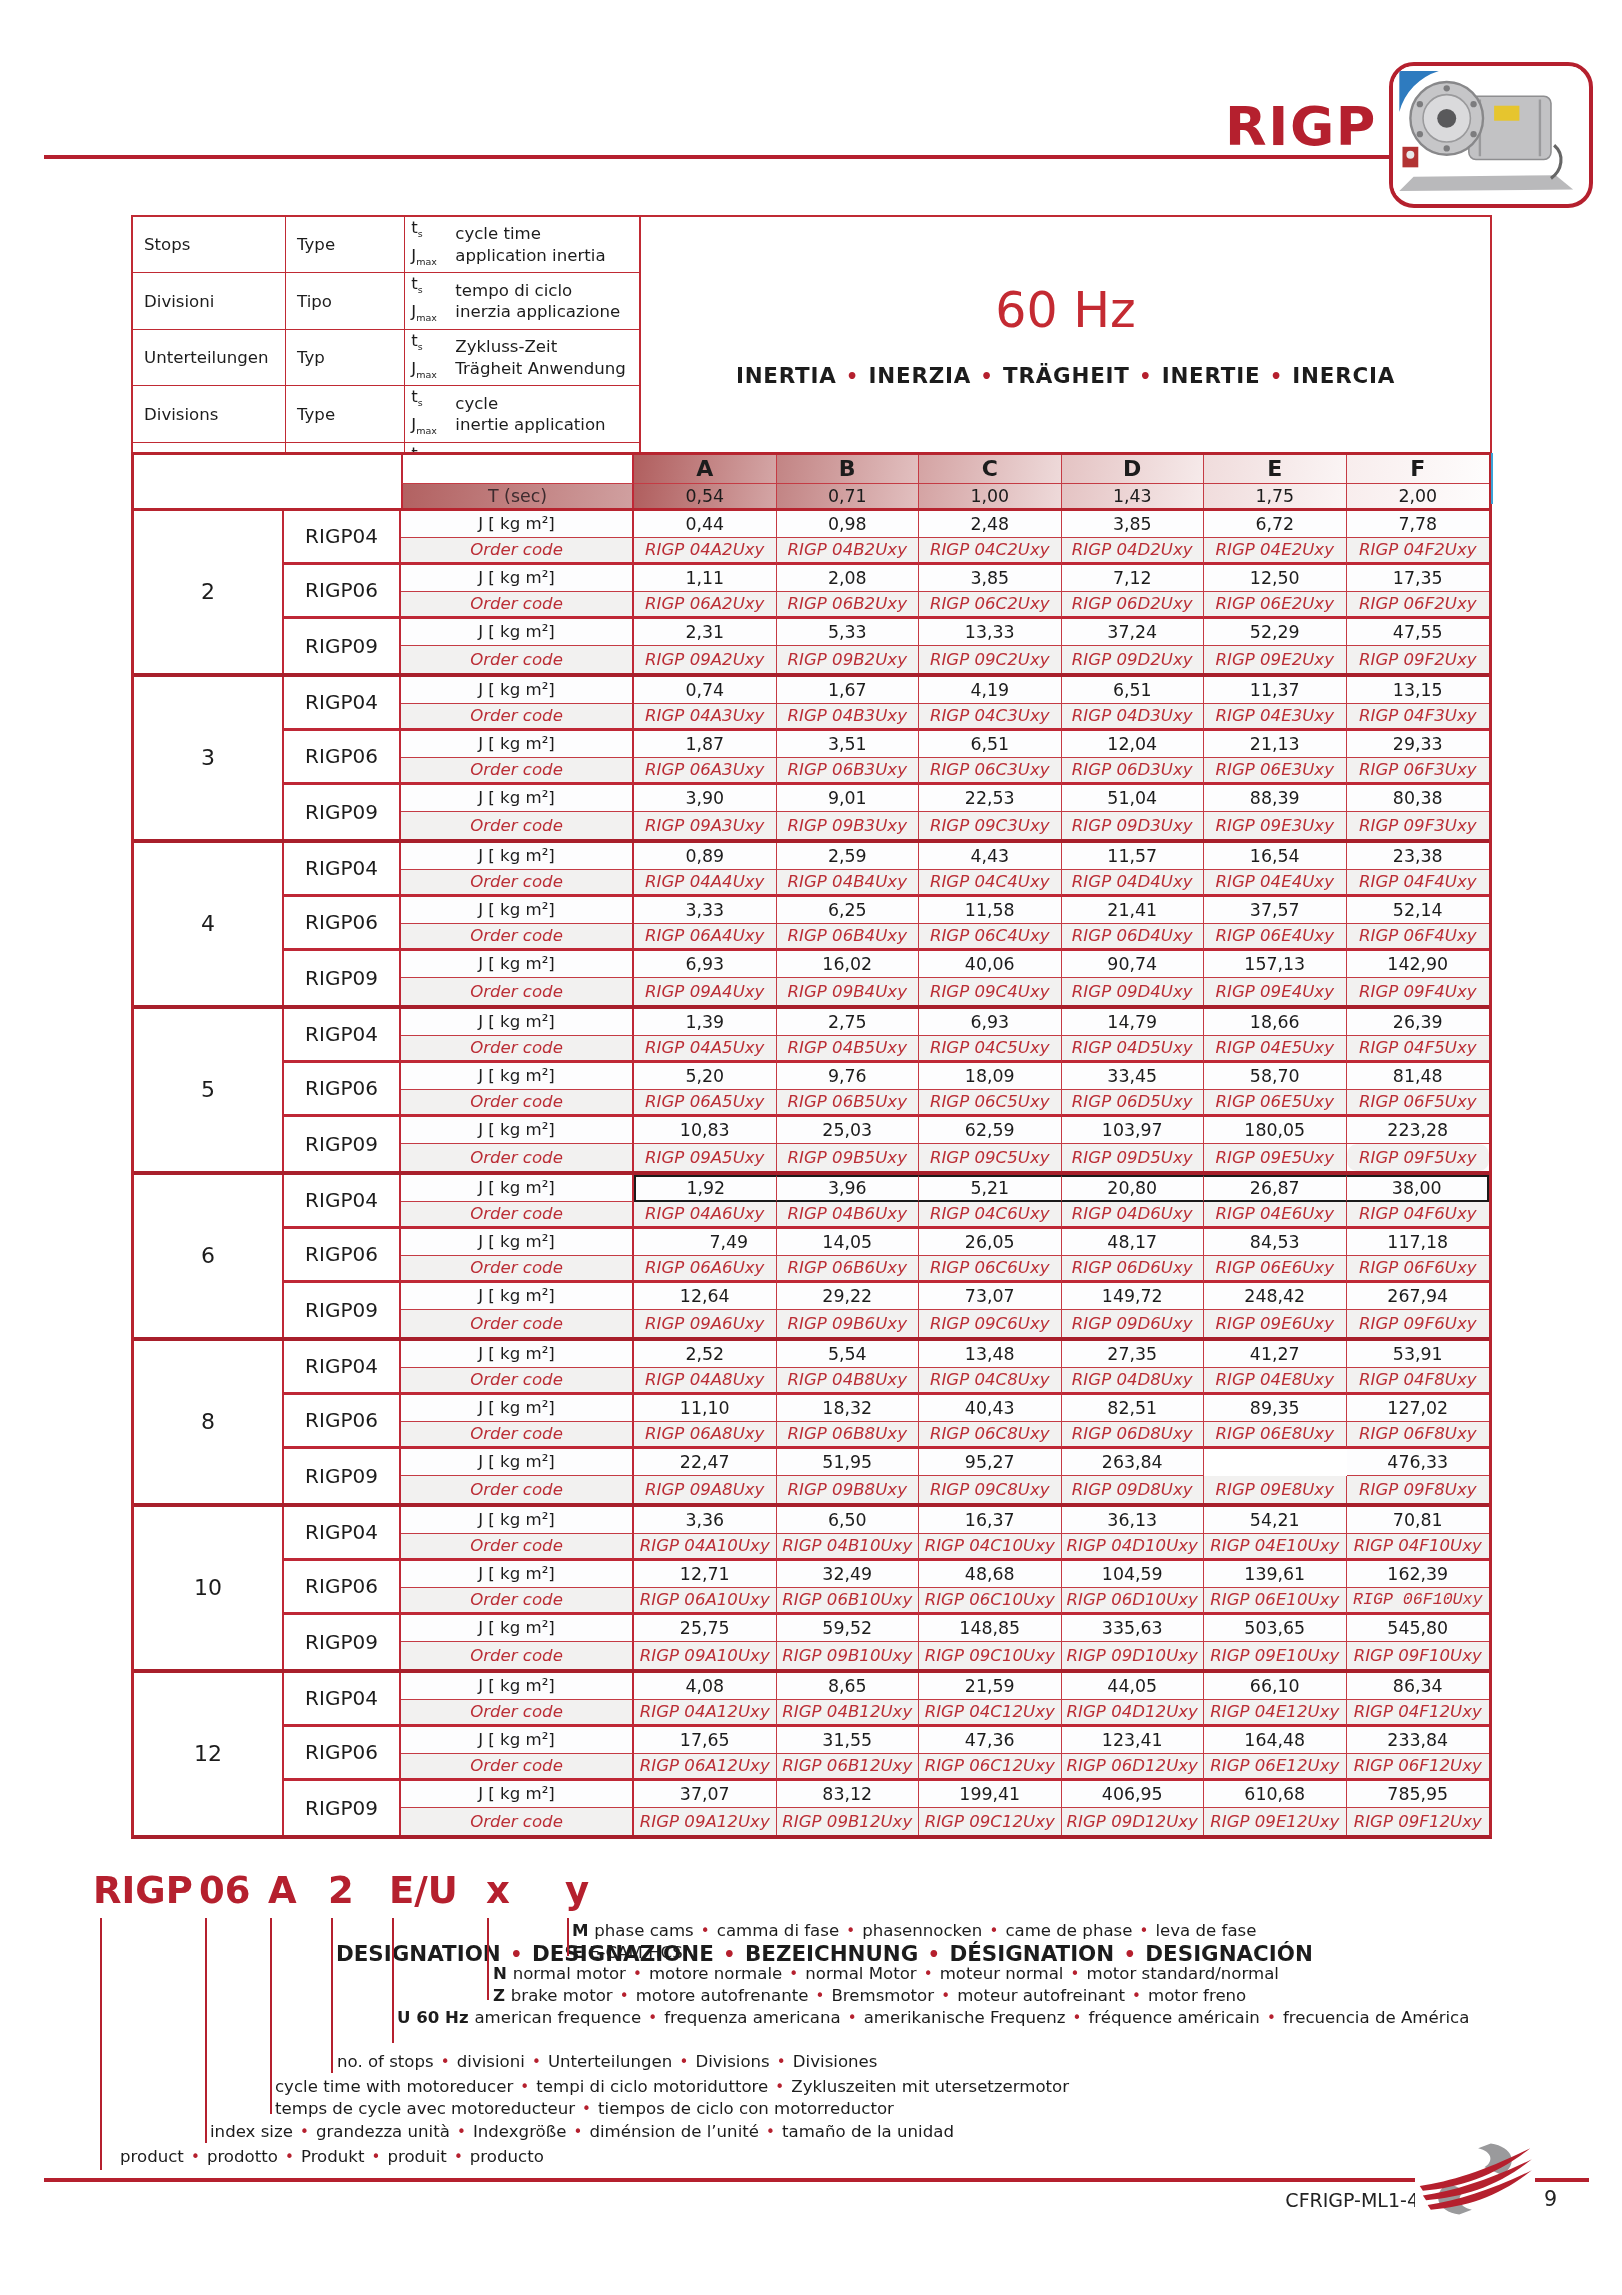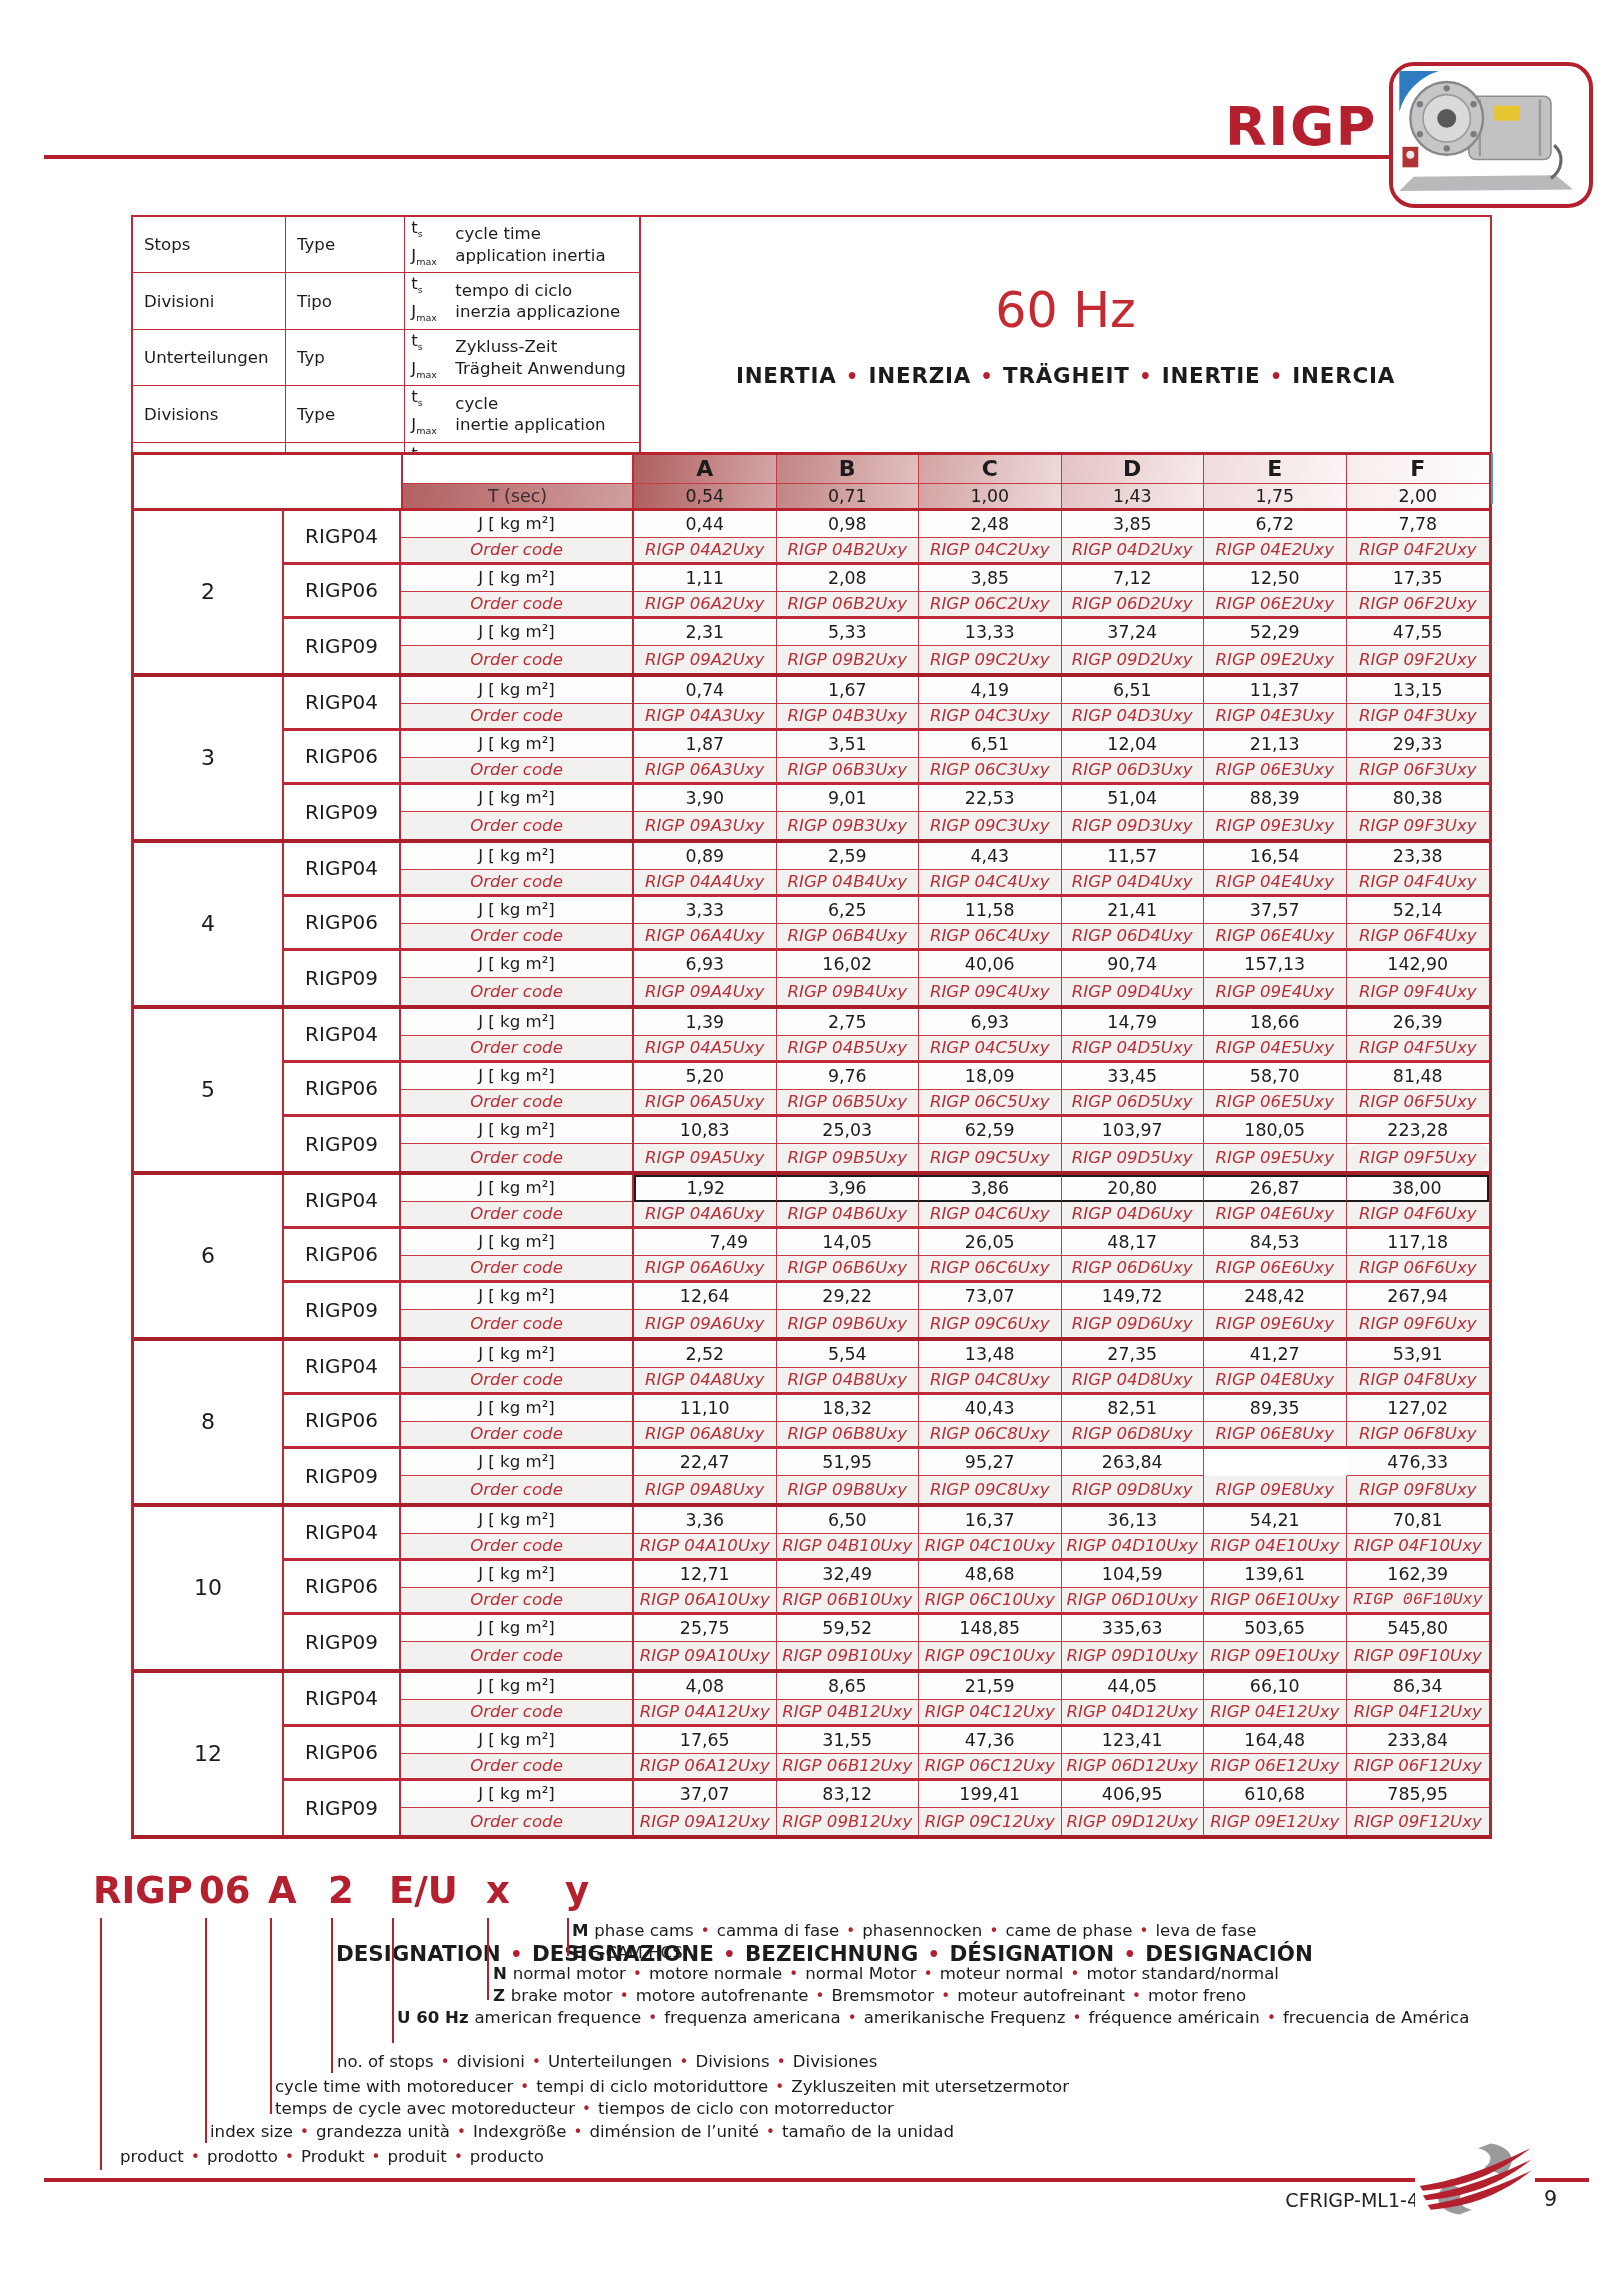--- a/index.html
+++ b/index.html
@@ -380,21 +380,21 @@
         <div class="c val-cell order-row" style="grid-area: 6 / 7;">RIGP 09D5Uxy</div>
         <div class="c val-cell order-row" style="grid-area: 6 / 8;">RIGP 09E5Uxy</div>
         <div class="c val-cell order-row lastcol" style="grid-area: 6 / 9; border-radius: 10px;">RIGP 09F5Uxy</div>
       </div>
       <div class="group gsep">
         <div class="c stops-cell">6</div>
         <div class="c model-cell msep" style="grid-row: 1 / 3;">RIGP04</div>
         <div class="c label-cell j-row" style="grid-area: 1 / 3;">J [ kg m²]</div>
         <div class="c val-cell j-row bb bbl" style="grid-area: 1 / 4;">1,92</div>
         <div class="c val-cell j-row bb" style="grid-area: 1 / 5;">3,96</div>
-        <div class="c val-cell j-row bb" style="grid-area: 1 / 6;">3,86</div>
+        <div class="c val-cell j-row bb" style="grid-area: 1 / 6;">5,21</div>
         <div class="c val-cell j-row bb" style="grid-area: 1 / 7;">20,80</div>
         <div class="c val-cell j-row bb" style="grid-area: 1 / 8;">26,87</div>
         <div class="c val-cell j-row lastcol bb bbr" style="grid-area: 1 / 9;">38,00</div>
         <div class="c label-cell order-row osep" style="grid-area: 2 / 3;">Order code</div>
         <div class="c val-cell order-row osep" style="grid-area: 2 / 4;">RIGP 04A6Uxy</div>
         <div class="c val-cell order-row osep" style="grid-area: 2 / 5;">RIGP 04B6Uxy</div>
         <div class="c val-cell order-row osep" style="grid-area: 2 / 6;">RIGP 04C6Uxy</div>
         <div class="c val-cell order-row osep" style="grid-area: 2 / 7;">RIGP 04D6Uxy</div>
         <div class="c val-cell order-row osep" style="grid-area: 2 / 8;">RIGP 04E6Uxy</div>
         <div class="c val-cell order-row lastcol osep" style="grid-area: 2 / 9;">RIGP 04F6Uxy</div>

